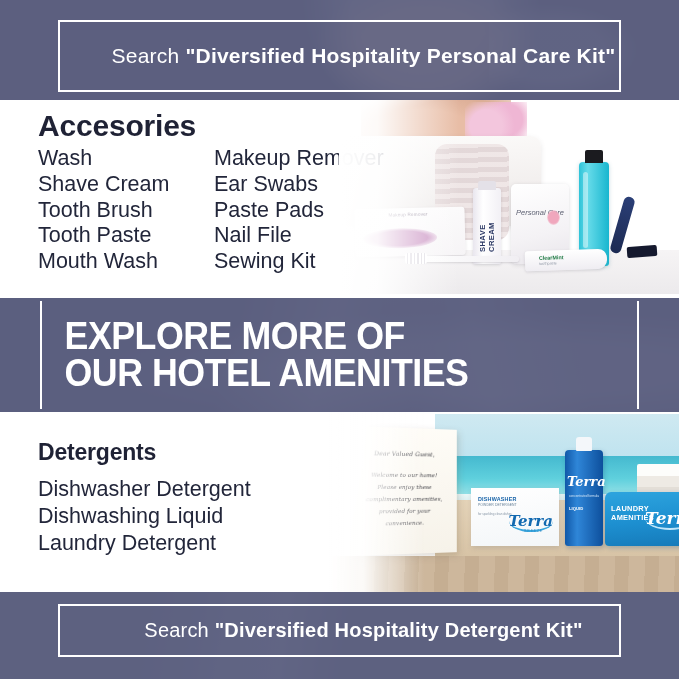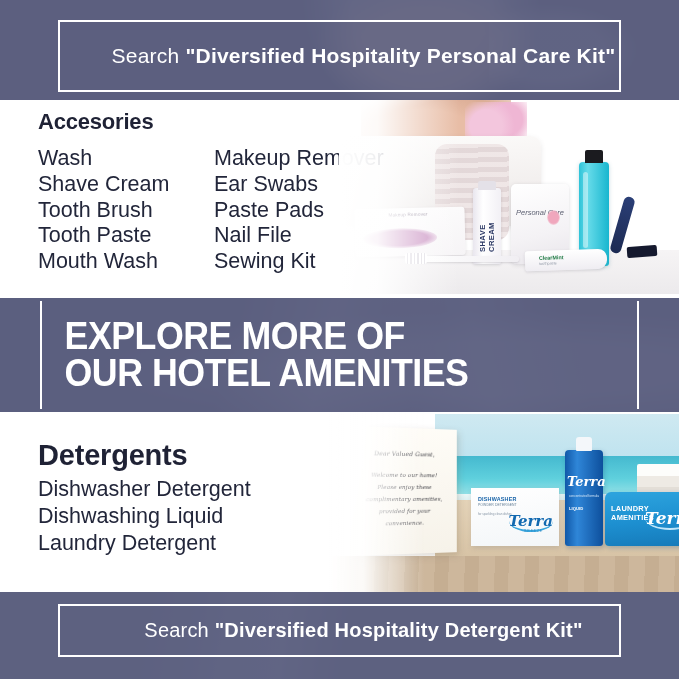--- a/index.html
+++ b/index.html
@@ -80,22 +80,22 @@
   }
 
   
   .section { position:absolute; left:0; width:679px; background:#fff; overflow:hidden; }
   #sec-acc { top:100px; height:198px; }
   #sec-det { top:412px; height:180px; }
 
   .sec-title {
     position:absolute; font-weight:700; color:#1f2235; letter-spacing:-.2px;
   }
-  #sec-acc .sec-title { left:38px; top:9px; font-size:22px; }
-  #sec-det .sec-title { left:38px; top:27px; font-size:29px; }
+  #sec-acc .sec-title { left:38px; top:9px; font-size:30px; }
+  #sec-det .sec-title { left:38px; top:27px; font-size:23px; }
 
   .list { position:absolute; color:#22263a; }
   .list .item { font-size:21.5px; line-height:25.8px; white-space:nowrap; font-weight:400; }
   #col-a { left:38px; top:46px; }
   #col-b { left:214px; top:46px; }
   #col-det { left:38px; top:64px; }
   #col-det .item { line-height:27px; }
 
   
   .photo-acc { position:absolute; right:0; top:0; width:340px; height:198px; }

